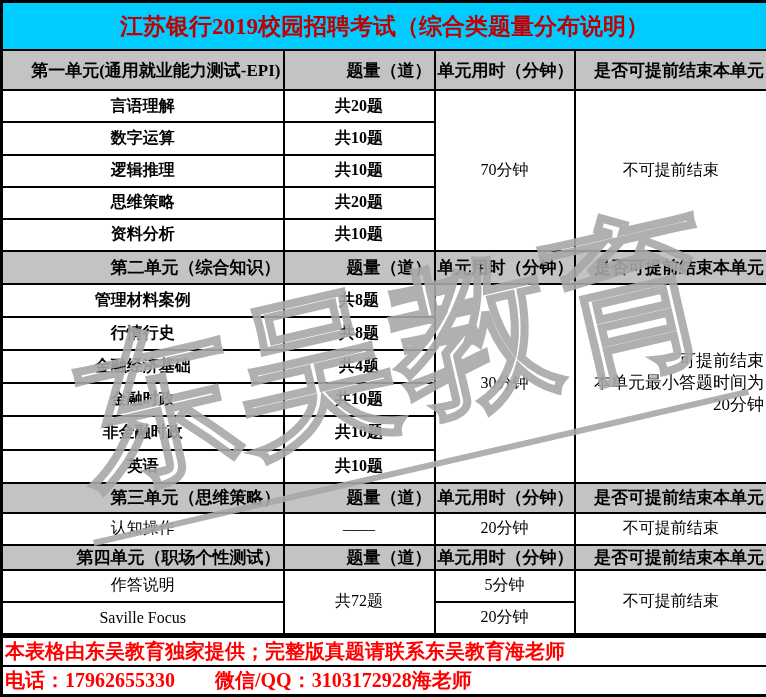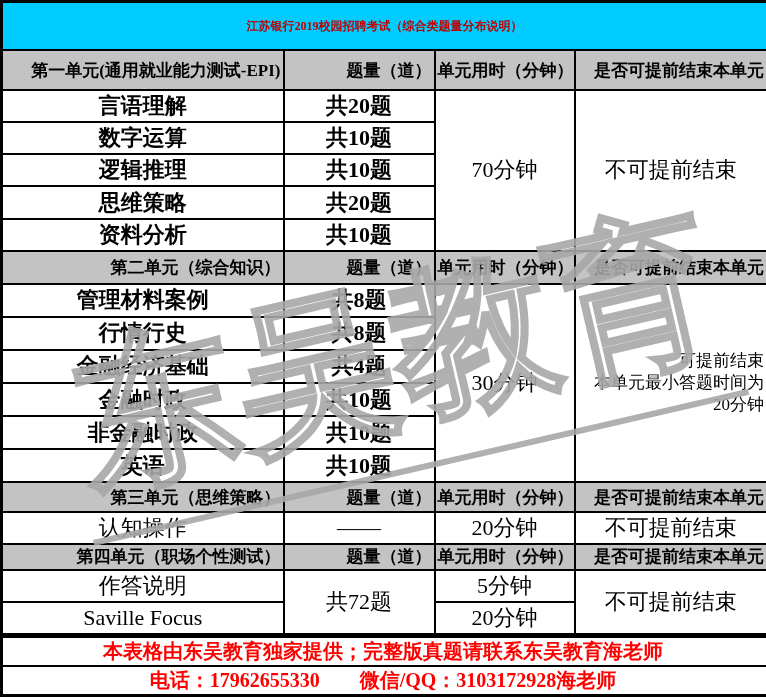--- a/index.html
+++ b/index.html
@@ -6,38 +6,38 @@
   .stage{
     position:relative;width:766px;height:697px;overflow:hidden;background:#fff;
     font-family:"Liberation Serif","DejaVu Serif",serif;
   }
   table.exam{
     width:766px;height:697px;border-collapse:collapse;table-layout:fixed;
     border:3px solid #000;
   }
   td{
     border:2px solid #000;text-align:center;vertical-align:middle;
-    font-size:22px;color:#000;padding:0 2px;overflow:hidden;white-space:nowrap;
+    font-size:16px;color:#000;padding:0 2px;overflow:hidden;white-space:nowrap;
   }
   tr.title-row td{
-    background:#00ccff;color:#c00000;font-weight:bold;font-size:12px;height:46px;
+    background:#00ccff;color:#c00000;font-weight:bold;font-size:23px;height:46px;
   }
   tr.hdr td{background:#c3c3c3;font-weight:bold;font-size:17px;text-align:right;}
   tr.h1{height:40px}
   tr.h2{height:33px}
   tr.h3{height:30px}
   tr.h4{height:14px}
   tr.r1{height:32px}
   tr.r2{height:33px}
   td.b{font-weight:bold;}
   td.reg{font-weight:normal;margin-top:33px;}
   td.multi{white-space:normal;font-size:17px;line-height:1.3;}
   .mline{display:block;text-align:right;}
   tr.footer td{
-    color:#ff0000;font-weight:bold;font-size:20px;text-align:center;
+    color:#ff0000;font-weight:bold;font-size:20px;text-align:left;
     padding-right:5px;background:#fff;
   }
   tr.f1 td{border-top:5px solid #000;height:26px;}
   tr.f2 td{height:23px;}
   .watermark{
     position:absolute;left:62px;top:262px;width:672px;height:205px;
     transform:rotate(-13deg);
     font-family:"DejaVu Sans","Liberation Sans",sans-serif;
     font-weight:bold;font-size:162px;line-height:1.12;text-align:center;
     color:transparent;-webkit-text-stroke:3px #a8a8a8;

